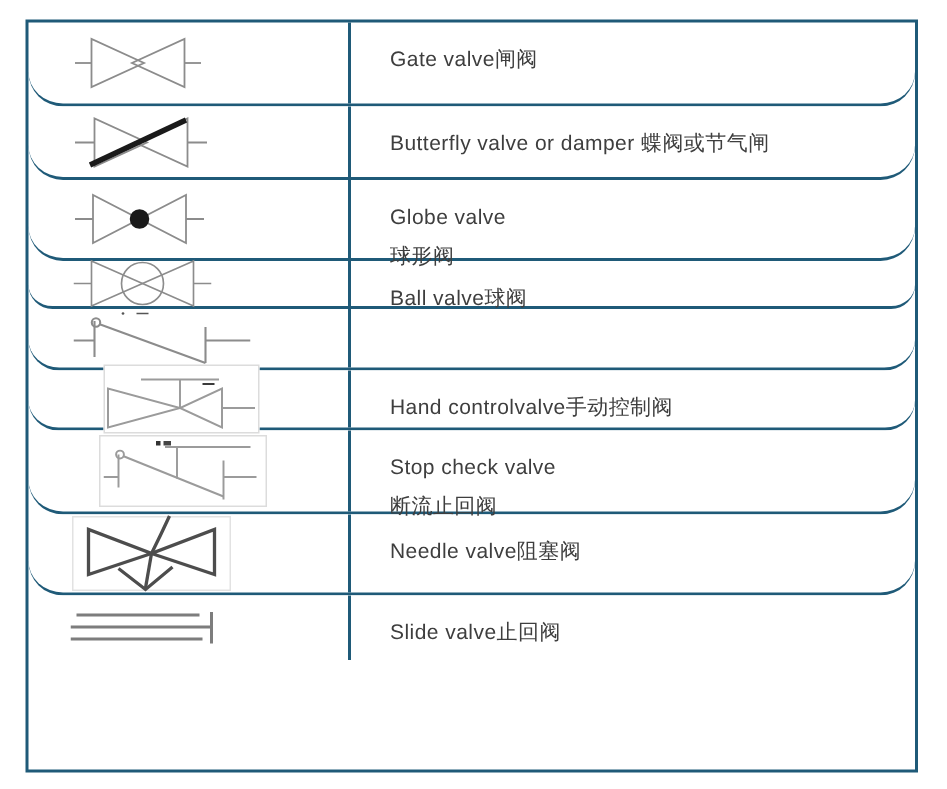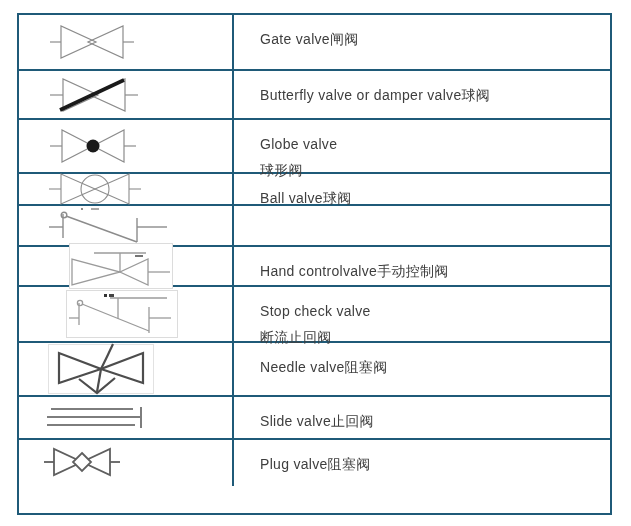--- a/index.html
+++ b/index.html
@@ -11,21 +11,21 @@
     overflow:hidden;
   }
   .valve-table{
     position:absolute;left:17px;top:13px;
     width:595px;height:502px;
     border:2px solid #1f5a78;
     box-sizing:border-box;
     display:flex;flex-direction:column;
     background:#ffffff;
   }
-  .row{display:flex;border-bottom:2px solid #1f5a78;box-sizing:border-box;}
+  .row{display:flex;border-bottom:2px solid #1f5a78;box-sizing:border-box;border-radius:23px;}
   .row:last-child{border-bottom:none;}
   .h0{height:56px}.h1{height:49px}.h2{height:54px}.h3{height:32px}.h4{height:41px}
   .h5{height:40px}.h6{height:56px}.h7{height:54px}.h8{height:43px}.h9{height:46px}
   .cell{box-sizing:border-box;}
   .sym{
     width:215px;flex:0 0 215px;
     border-right:2px solid #1f5a78;
     display:flex;align-items:center;
   }
   .txt{
@@ -68,21 +68,21 @@
       <div class="cell sym">
         <svg width="88" height="40" viewBox="0 0 88 40" style="margin-left:31px" fill="none" stroke="#8c8c8c" stroke-width="1.2">
           <line x1="0" y1="20" x2="13" y2="20"></line>
             <line x1="75" y1="20" x2="88" y2="20"></line>
           <path d="M13,4 L13,36 L48,20 Z"></path>
             <path d="M75,4 L75,36 L40,20 Z"></path>
           <line x1="10" y1="35" x2="74" y2="5" stroke="#1a1a1a" stroke-width="3.6"></line>
         </svg>
       </div>
       <div class="cell txt">
-        <span class="line">Butterfly valve or damper valve球阀</span>
+        <span class="line">Butterfly valve or damper 蝶阀或节气闸</span>
       </div>
     </div>
 
     <div class="row h2">
       <div class="cell sym">
         <svg width="86" height="38" viewBox="0 0 86 38" style="margin-left:31px" fill="none" stroke="#8c8c8c" stroke-width="1.2">
           <line x1="0" y1="19" x2="12" y2="19"></line>
             <line x1="74" y1="19" x2="86" y2="19"></line>
           <path d="M12,3 L12,35 L43,19 Z"></path>
             <path d="M74,3 L74,35 L43,19 Z"></path>
@@ -190,29 +190,15 @@
           <line x1="0" y1="12" x2="94" y2="12"></line>
           <line x1="0" y1="20" x2="88" y2="20"></line>
           <line x1="94" y1="2" x2="94" y2="23"></line>
         </svg>
       </div>
       <div class="cell txt">
         <span class="line">Slide valve止回阀</span>
       </div>
     </div>
 
-    <div class="row h9">
-      <div class="cell sym">
-        <svg width="76" height="32" viewBox="0 0 76 32" style="margin-left:25px" fill="none" stroke="#5f5f5f" stroke-width="1.8">
-          <line x1="0" y1="15" x2="10" y2="15"></line>
-          <path d="M10,2 L10,28 L38,15 Z"></path>
-          <path d="M66,2 L66,28 L38,15 Z"></path>
-          <path d="M38,6 L47,15 L38,24 L29,15 Z" fill="#ffffff"></path>
-          <line x1="66" y1="15" x2="76" y2="15"></line>
-        </svg>
-      </div>
-      <div class="cell txt">
-        <span class="line">Plug valve阻塞阀</span>
-      </div>
-    </div>
 
   </div>
 </div>
 
 </body></html>

